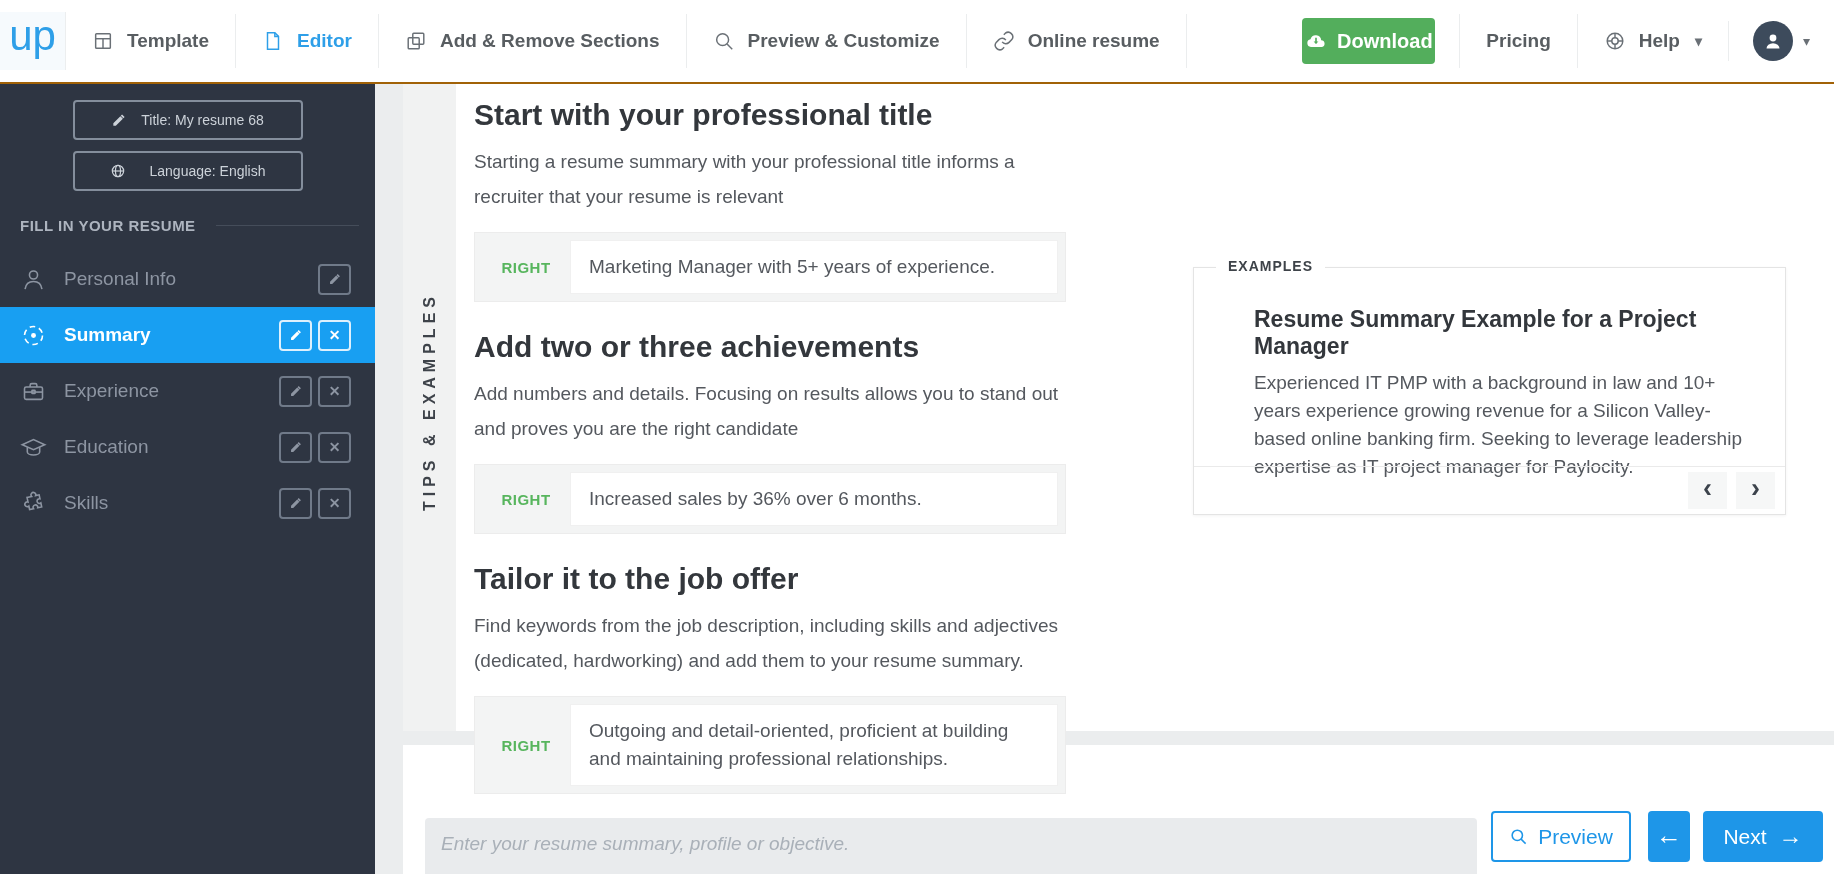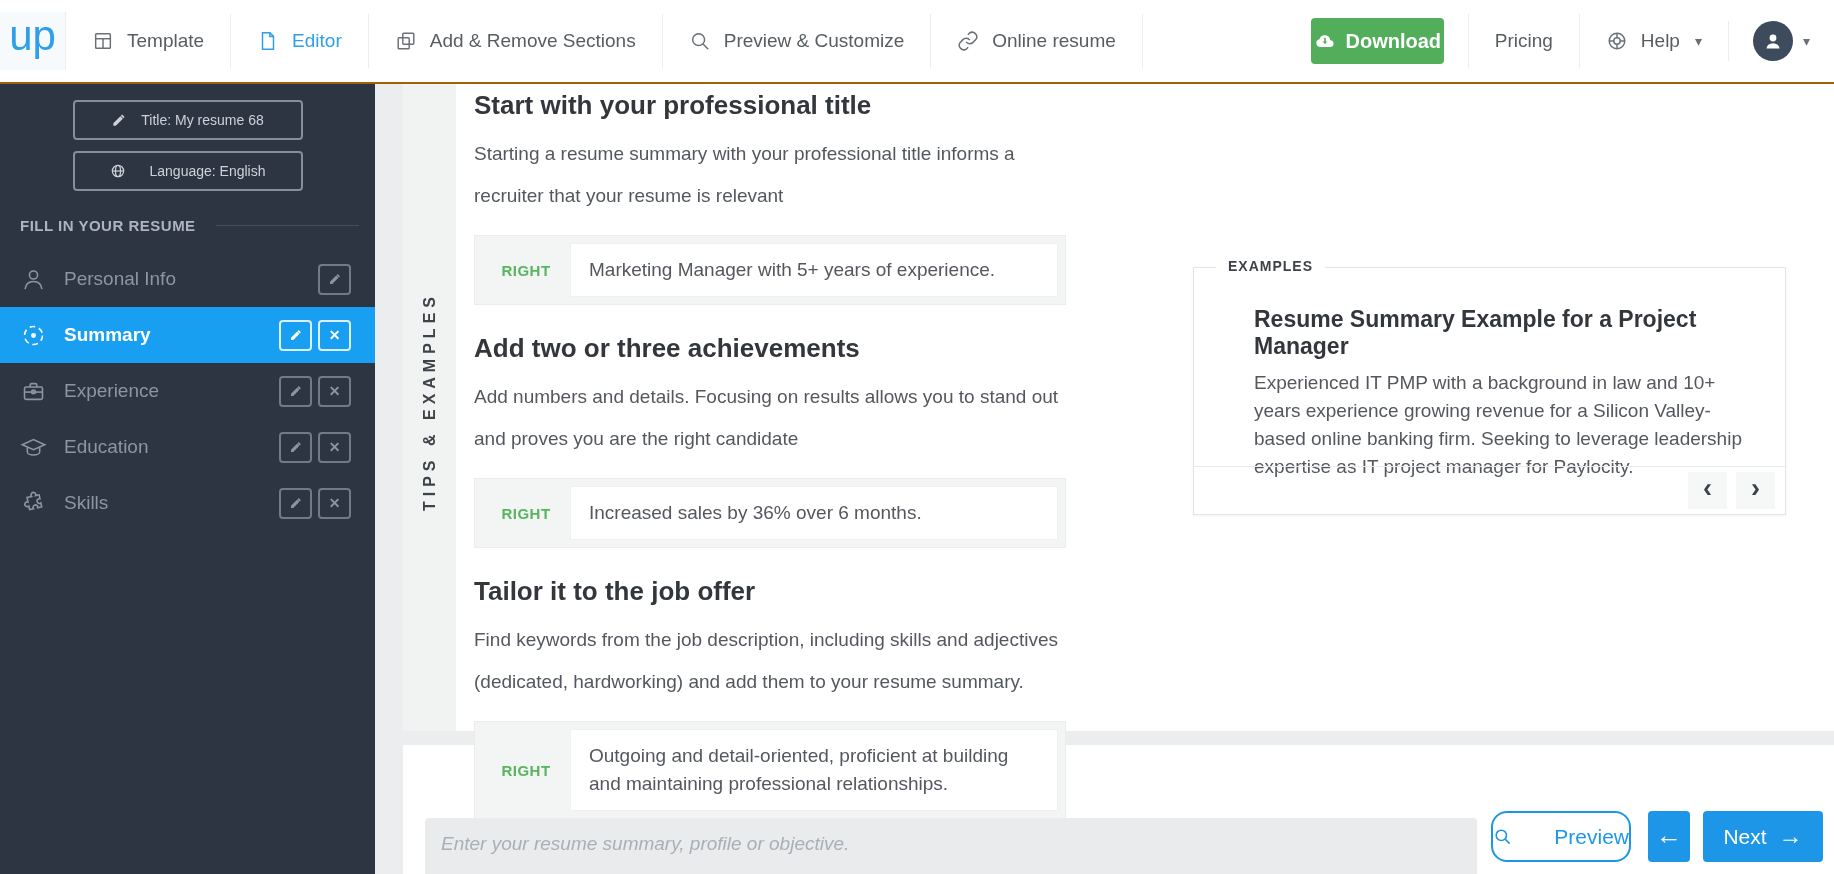--- a/index.html
+++ b/index.html
@@ -20,21 +20,21 @@
     display:flex; align-items:center; z-index:30;
   }
   .logo {
     width:66px; display:flex; align-items:center; justify-content:center;
     font-size:42px; color:#2e9fe8; background:#f6fafd;
     border-right:1px solid #eceeef; padding-bottom:10px; cursor:pointer;
   }
   .nav-item {
     display:flex; align-items:center; gap:13px; padding:16px 26px;
     font-size:19px; color:#585d61; border-right:1px solid #ebedee;
-    cursor:pointer; white-space:nowrap;
+    cursor:pointer; white-space:nowrap;font-weight:bold;
   }
   .nav-item svg { width:22px; height:22px; stroke:#6a7076; stroke-width:1.6; fill:none; }
   .nav-item.active { color:#2e9fe8; }
   .nav-item.active svg { stroke:#2e9fe8; }
   .nav-right { margin-left:auto; display:flex; align-items:center; }
   .nav-right .nav-item { border-right:none; border-left:1px solid #ebedee; height:100%; }
   .download-btn {
     display:flex; align-items:center; gap:10px;
     background:#53ae5c; color:#fff; border:none; border-radius:4px;
     width:133px; height:46px; justify-content:center;
@@ -89,22 +89,22 @@
   }
   .tips-tab {
     position:absolute; left:0; top:0; bottom:0; width:53px; background:#f1f2f2;
     display:flex; align-items:center; justify-content:center;
   }
   .tips-tab span {
     writing-mode:vertical-rl; transform:rotate(180deg);
     font-size:16px; font-weight:bold; letter-spacing:5px; color:#3e434a;
   }
   .tips-content { position:absolute; left:71px; top:14px; width:592px; }
-  .tip h3 { font-size:26px; color:#33373c; margin:4px 0 12px; font-weight:bold; }
-  .tip p  { font-size:19px; line-height:42px; color:#54585e; margin:0 0 18px; }
+  .tip h3 { font-size:30px; color:#33373c; margin:12px 0 12px; font-weight:bold; }
+  .tip p  { font-size:19px; line-height:35px; color:#54585e; margin:0 0 18px; }
   .example-box {
     display:flex; background:#f3f4f4; border:1px solid #ececec;
     padding:7px; margin-bottom:28px;
   }
   .right-label {
     width:88px; flex:0 0 auto; display:flex; align-items:center; justify-content:center;
     color:#57b55d; font-weight:bold; font-size:15px; letter-spacing:.5px;
   }
   .example-text {
     flex:1; background:#fff; border:1px solid #f0f0f0;
@@ -146,22 +146,22 @@
     position:absolute; left:22px; top:73px; width:1052px; height:80px;
     background:#e9ebed; border:none; outline:none; resize:none;
     border-radius:4px 4px 0 0; padding:15px 16px;
     font-size:19px; color:#54585e; font-family:"Liberation Sans",sans-serif;
   }
   .summary-input::placeholder { font-style:italic; color:#a9b0b8; }
 
   
   .footer-actions { position:absolute; right:11px; bottom:12px; display:flex; align-items:center; z-index:40; }
   .preview-btn {
-    width:140px; height:51px; background:#fff; border:2px solid #1e96e8; border-radius:16px;
-    color:#1e96e8; font-size:21px; display:flex; align-items:center; justify-content:space-between; gap:10px;
+    width:140px; height:51px; background:#fff; border:2px solid #1e96e8; border-radius:4px;
+    color:#1e96e8; font-size:21px; display:flex; align-items:center; justify-content:center; gap:10px;
     cursor:pointer; font-family:"Liberation Sans",sans-serif;
   }
   .preview-btn svg { width:19px; height:19px; stroke:#1e96e8; stroke-width:2; fill:none; }
   .back-btn {
     width:42px; height:51px; background:#1e96e8; border:none; border-radius:4px;
     color:#fff; font-size:26px; margin-left:17px; cursor:pointer; display:flex;
     align-items:center; justify-content:center; padding-bottom:3px;
     font-family:"Liberation Sans",sans-serif;
   }
   .next-btn {

